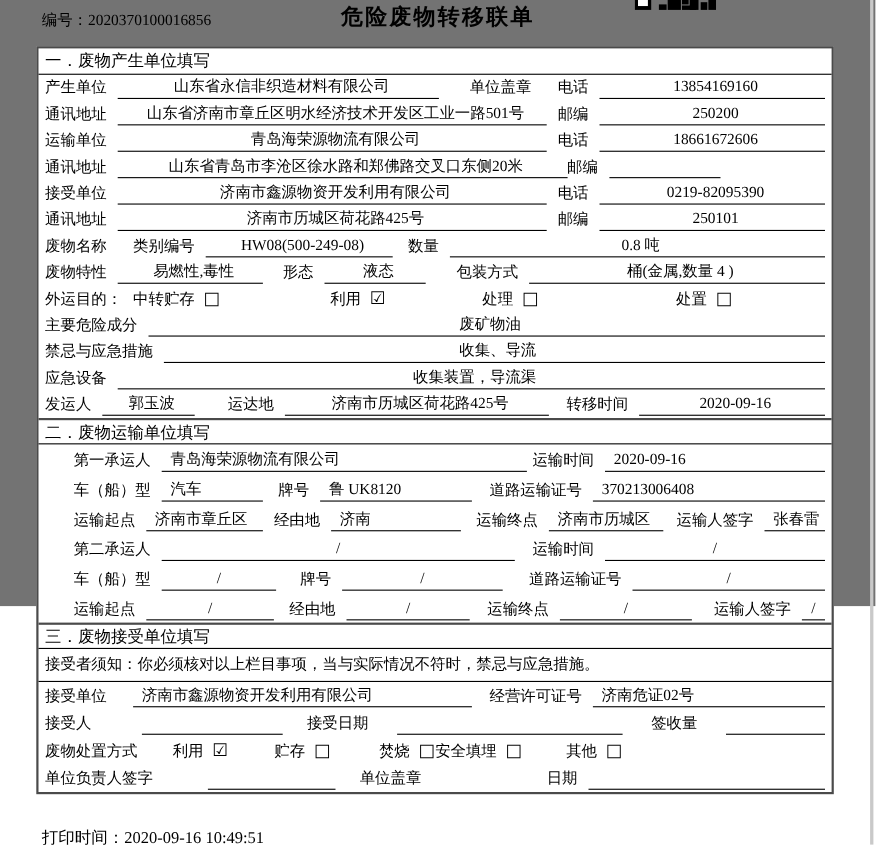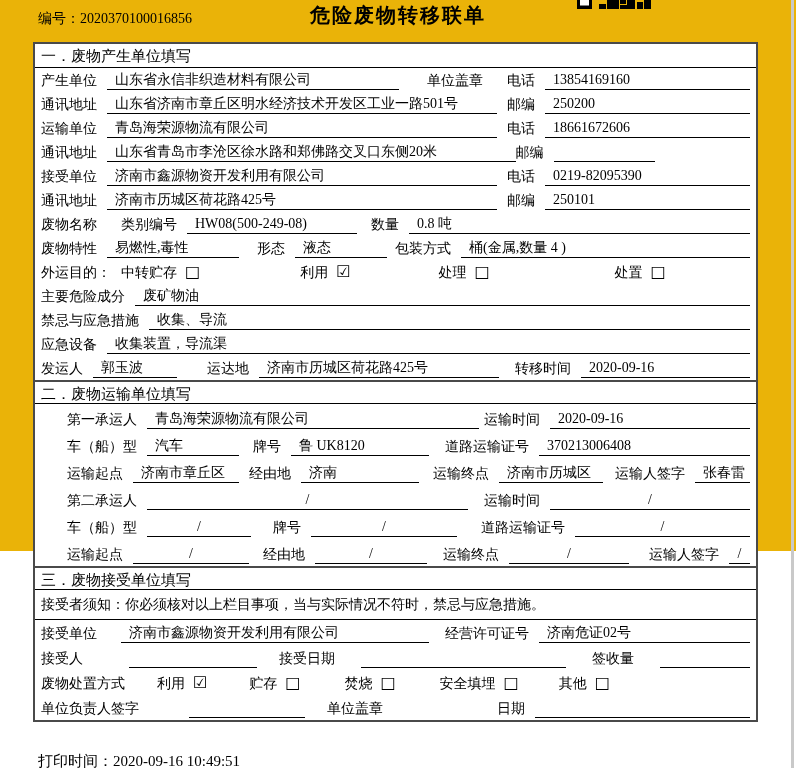--- a/index.html
+++ b/index.html
@@ -1,31 +1,31 @@
 <!DOCTYPE html>
 <html><head>
 <meta charset="utf-8">
 <style>
   html,body{margin:0;padding:0;background:#ffffff;}
   body{width:796px;height:768px;overflow:hidden;
        font-family:"Liberation Serif","DejaVu Serif",serif;color:#000;font-size:14px;}
-  .page{position:relative;width:796px;height:551px;background:#eab308;}
+  .page{position:relative;width:796px;height:551px;background:#737373;}
   .right-edge{position:absolute;top:0;left:791px;width:3px;height:768px;background:#c9c9c9;}
   .doc-number{position:absolute;left:38px;top:10px;font-size:14px;white-space:nowrap;}
   .doc-title{position:absolute;left:0;top:2px;width:100%;text-align:center;
              font-size:20px;font-weight:bold;letter-spacing:2px;}
   .qr{position:absolute;left:577px;top:0;}
   .form{position:absolute;left:33px;top:42px;width:725px;box-sizing:border-box;
         border:2px solid #4a4a4a;background:#fff;}
   .hd{font-family:"Liberation Sans","DejaVu Sans",sans-serif;font-weight:normal;font-size:15px;
       height:24px;line-height:23px;padding:0 6px;border-bottom:1px solid #000;box-sizing:border-box;}
   .sec-top{border-top:2px solid #4a4a4a;}
   .notice{height:30px;line-height:29px;padding:0 6px;border-bottom:1px solid #000;box-sizing:border-box;white-space:nowrap;}
   .row{display:flex;align-items:flex-end;padding:0 6px;box-sizing:border-box;}
-  .r1{height:24px;}
+  .r1{height:24px;text-align:center;}
   .r2{height:27px;padding-left:32px;}
   .r3{height:25px;}
   .lb{white-space:nowrap;padding-right:10px;line-height:19px;margin-bottom:2px;}
   .uv{border-bottom:1px solid #000;padding:0 2px 0 8px;white-space:nowrap;overflow:hidden;
       line-height:19px;margin-bottom:2px;box-sizing:border-box;}
   .ctr{text-align:center;padding-left:2px;}
   .f1{flex:1;}
   .sp{flex:1;}
   .opt{white-space:nowrap;line-height:19px;margin-bottom:2px;}
   .cb{font-size:16px;padding-left:8px;font-family:"DejaVu Sans",sans-serif;}
@@ -107,21 +107,21 @@
       <span class="uv" style="width:170px">HW08(500-249-08)</span>
       <span class="lb" style="margin-left:14px">数量</span>
       <span class="uv f1">0.8 吨</span>
     </div>
 
     <div class="row r1">
       <span class="lb">废物特性</span>
       <span class="uv" style="width:132px">易燃性,毒性</span>
       <span class="lb" style="margin-left:18px">形态</span>
       <span class="uv" style="width:92px">液态</span>
-      <span class="lb" style="margin-left:8px">包装方式</span>
+      <span class="lb" style="margin-left:28px">包装方式</span>
       <span class="uv f1">桶(金属,数量 4 )</span>
     </div>
 
     <div class="row r1">
       <span class="lb">外运目的：</span>
       <span class="opt">
         <span>中转贮存</span><span class="cb">□</span>
       </span>
       <span class="opt" style="margin-left:100px">
         <span>利用</span><span class="cb">☑</span>
@@ -238,21 +238,21 @@
       <span class="lb">废物处置方式</span>
       <span class="opt" style="margin-left:22px">
         <span>利用</span><span class="cb">☑</span>
       </span>
       <span class="opt" style="margin-left:42px">
         <span>贮存</span><span class="cb">□</span>
       </span>
       <span class="opt" style="margin-left:44px">
         <span>焚烧</span><span class="cb">□</span>
       </span>
-      <span class="opt" style="margin-left:44px">
+      <span class="opt" style="">
         <span>安全填埋</span><span class="cb">□</span>
       </span>
       <span class="opt" style="margin-left:40px">
         <span>其他</span><span class="cb">□</span>
       </span>
     </div>
 
     <div class="row r3">
       <span class="lb">单位负责人签字</span>
       <span class="uv" style="width:116px;margin-left:40px"></span>

